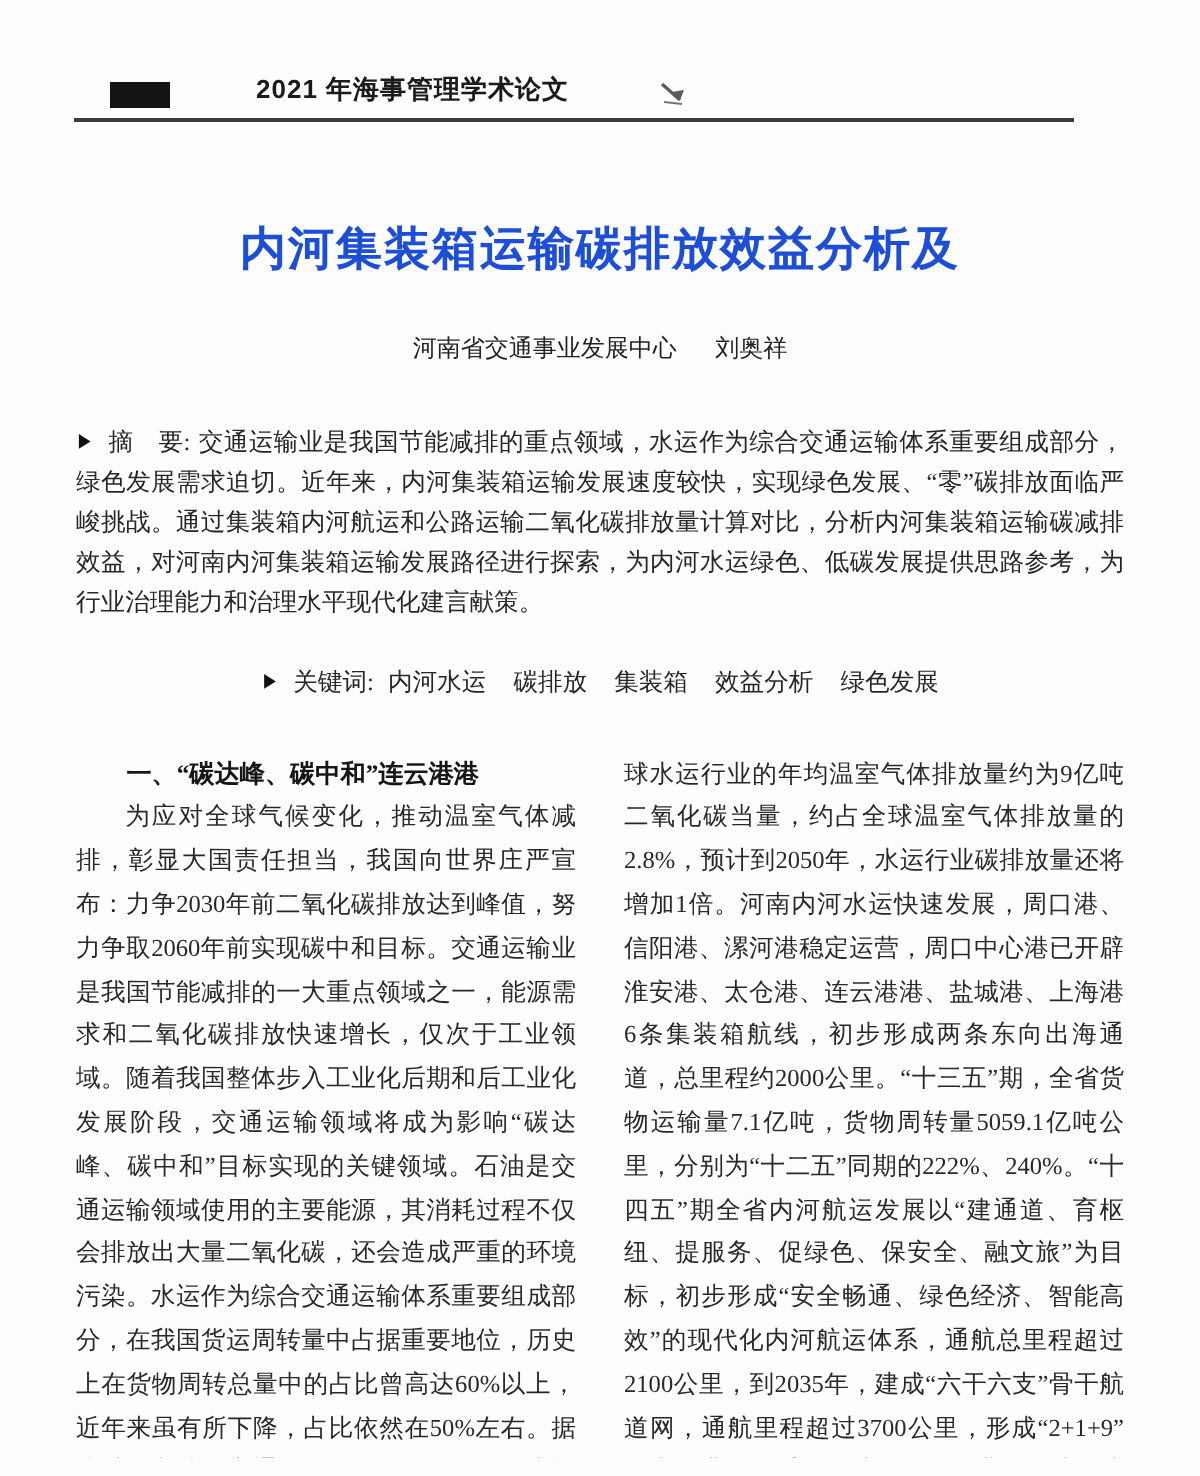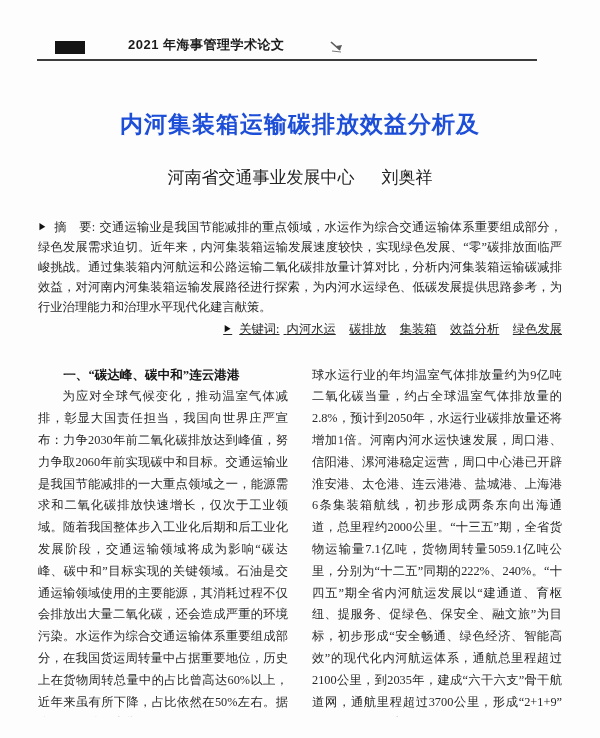--- a/index.html
+++ b/index.html
@@ -58,40 +58,40 @@
     font-family: "Liberation Sans", sans-serif;
     font-weight: bold;
     font-size: 23px;
     line-height: 1.5;
     color: #1d4ed8;
     letter-spacing: 1px;
   }
   .byline {
     margin-top: 24px;
     text-align: center;
-    font-size: 17px;
+    font-size: 12px;
     color: #222;
   }
   .byline .gap { display: inline-block; width: 1.6em; }
   
   .meta {
     margin: 28px 38px 0 38px;
     font-size: 12.3px;
     line-height: 1.63;
     text-align: justify;
     color: #262626;
   }
   .marker {
     font-size: 9px;
     vertical-align: 1px;
     margin-right: 7px;
     color: #111;
   }
   .meta-label { margin-right: 4px; }
-  .keywords-row { margin-top: 2px; text-align: right; text-decoration: underline; }
+  .keywords-row { margin-top: 20px; text-align: center; }
   .kw { margin-right: 1.1em; }
   .kw:last-child { margin-right: 0; }
   
   .columns {
     display: flex;
     gap: 24px;
     margin: 26px 38px 0 38px;
     height: 352px;
     overflow: hidden;
   }

